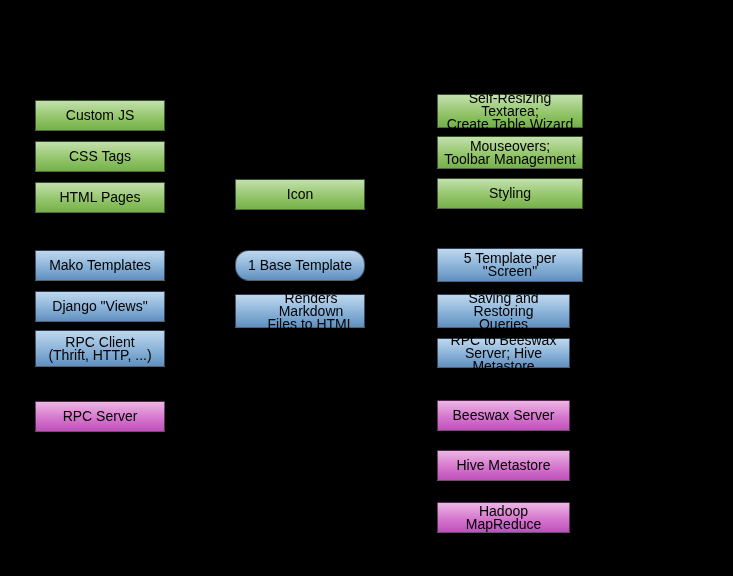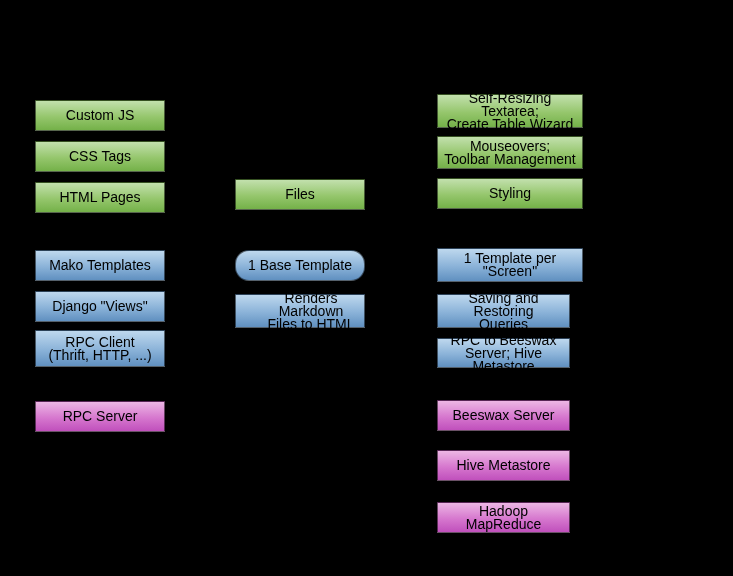--- a/index.html
+++ b/index.html
@@ -69,21 +69,21 @@
   </div>
   <div class="node blue" style="left:35px; top:330px; width:130px; height:37px;">
     <span class="node-label">RPC Client
 (Thrift, HTTP, ...)</span>
   </div>
   <div class="node magenta" style="left:35px; top:401px; width:130px; height:31px;">
     <span class="node-label">RPC Server</span>
   </div>
 
   <div class="node green" style="left:235px; top:179px; width:130px; height:31px;">
-    <span class="node-label">Files</span>
+    <span class="node-label">Icon</span>
   </div>
   <div class="node blue" style="left:235px; top:250px; width:130px; height:31px;border-radius:14px;">
     <span class="node-label">1 Base Template</span>
   </div>
   <div class="node blue" style="left:235px; top:294px; width:130px; height:34px;padding-left:22px;">
     <span class="node-label">Renders Markdown
 Files to HTML</span>
   </div>
 
   <div class="node green" style="left:437px; top:94px; width:146px; height:34px;">
@@ -91,21 +91,21 @@
 Create Table Wizard</span>
   </div>
   <div class="node green" style="left:437px; top:136px; width:146px; height:33px;">
     <span class="node-label">Mouseovers;
 Toolbar Management</span>
   </div>
   <div class="node green" style="left:437px; top:178px; width:146px; height:31px;">
     <span class="node-label">Styling</span>
   </div>
   <div class="node blue" style="left:437px; top:248px; width:146px; height:34px;">
-    <span class="node-label">1 Template per
+    <span class="node-label">5 Template per
 "Screen"</span>
   </div>
   <div class="node blue" style="left:437px; top:294px; width:133px; height:34px;">
     <span class="node-label">Saving and Restoring
 Queries</span>
   </div>
   <div class="node blue" style="left:437px; top:338px; width:133px; height:30px;">
     <span class="node-label">RPC to Beeswax
 Server; Hive Metastore</span>
   </div>

